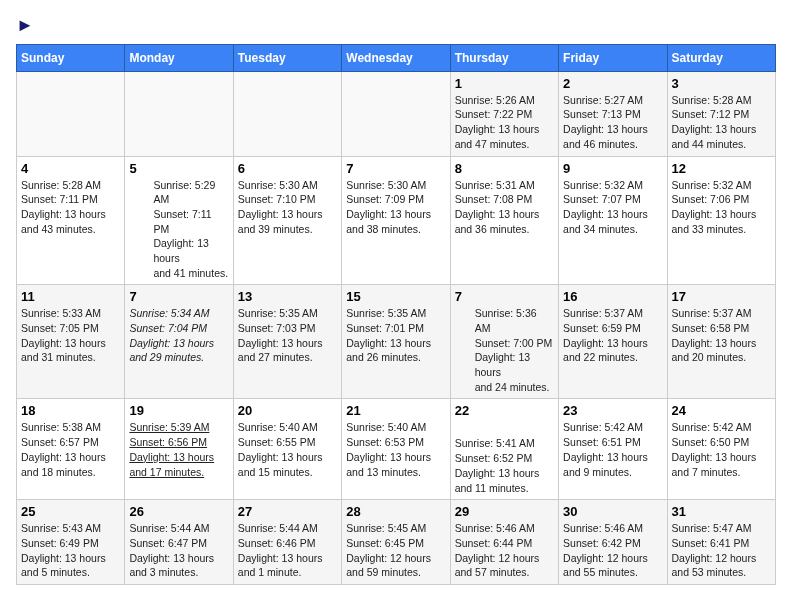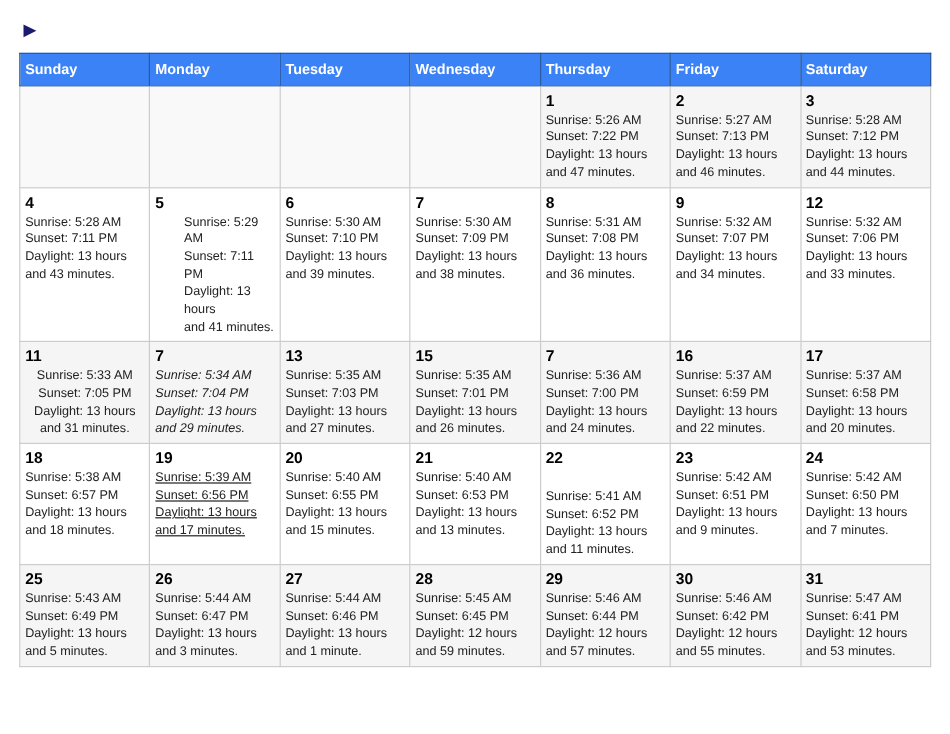--- a/index.html
+++ b/index.html
@@ -185,21 +185,21 @@
           <span class="day-number">12</span>
           <div class="day-info" style="white-space: pre-line;">Sunrise: 5:32 AM
 Sunset: 7:06 PM
 Daylight: 13 hours
 and 33 minutes.</div>
         </td>
       </tr>
       <tr>
         <td>
           <span class="day-number">11</span>
-          <div class="day-info" style="white-space: pre-line; text-align: center;">Sunrise: 5:33 AM
+          <div class="day-info" style="white-space: pre-line;">Sunrise: 5:33 AM
 Sunset: 7:05 PM
 Daylight: 13 hours
 and 31 minutes.</div>
         </td>
         <td>
           <span class="day-number">7</span>
           <div class="day-info" style="white-space: pre-line; font-style: italic;">Sunrise: 5:34 AM
 Sunset: 7:04 PM
 Daylight: 13 hours
 and 29 minutes.</div>
@@ -213,21 +213,21 @@
         </td>
         <td>
           <span class="day-number">15</span>
           <div class="day-info" style="white-space: pre-line;">Sunrise: 5:35 AM
 Sunset: 7:01 PM
 Daylight: 13 hours
 and 26 minutes.</div>
         </td>
         <td>
           <span class="day-number">7</span>
-          <div class="day-info" style="white-space: pre-line;">Sunrise: 5:36 AM
+          <div class="day-info" style="white-space: pre-line; margin-left: 20px;">Sunrise: 5:36 AM
 Sunset: 7:00 PM
 Daylight: 13 hours
 and 24 minutes.</div>
         </td>
         <td>
           <span class="day-number">16</span>
           <div class="day-info" style="white-space: pre-line;">Sunrise: 5:37 AM
 Sunset: 6:59 PM
 Daylight: 13 hours
 and 22 minutes.</div>

